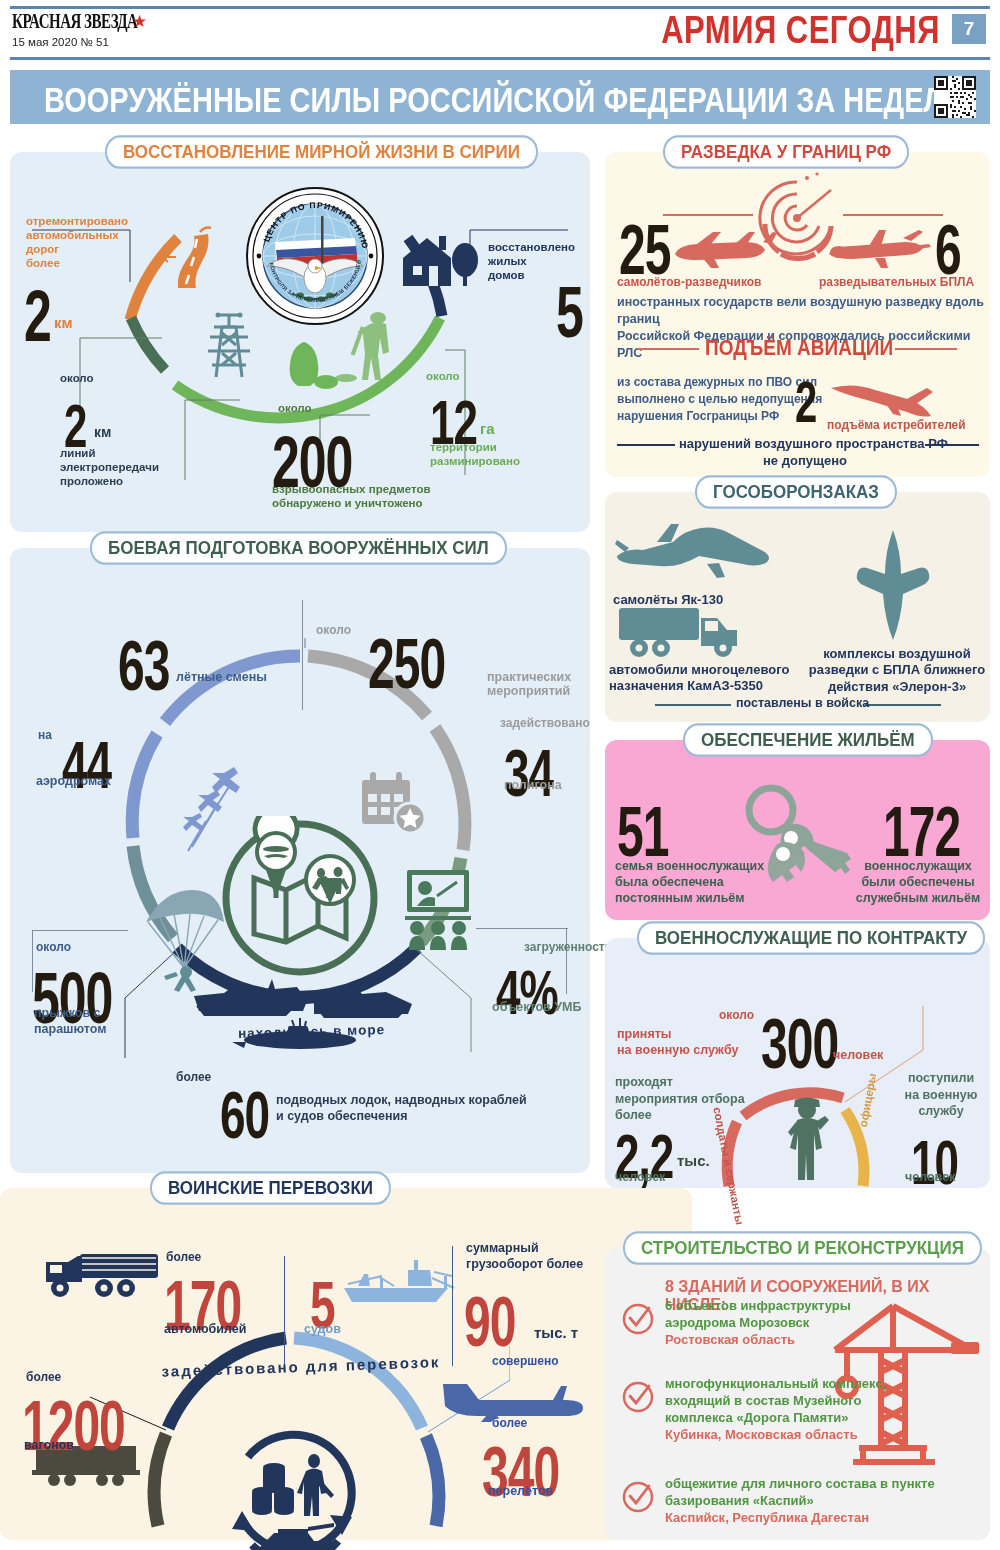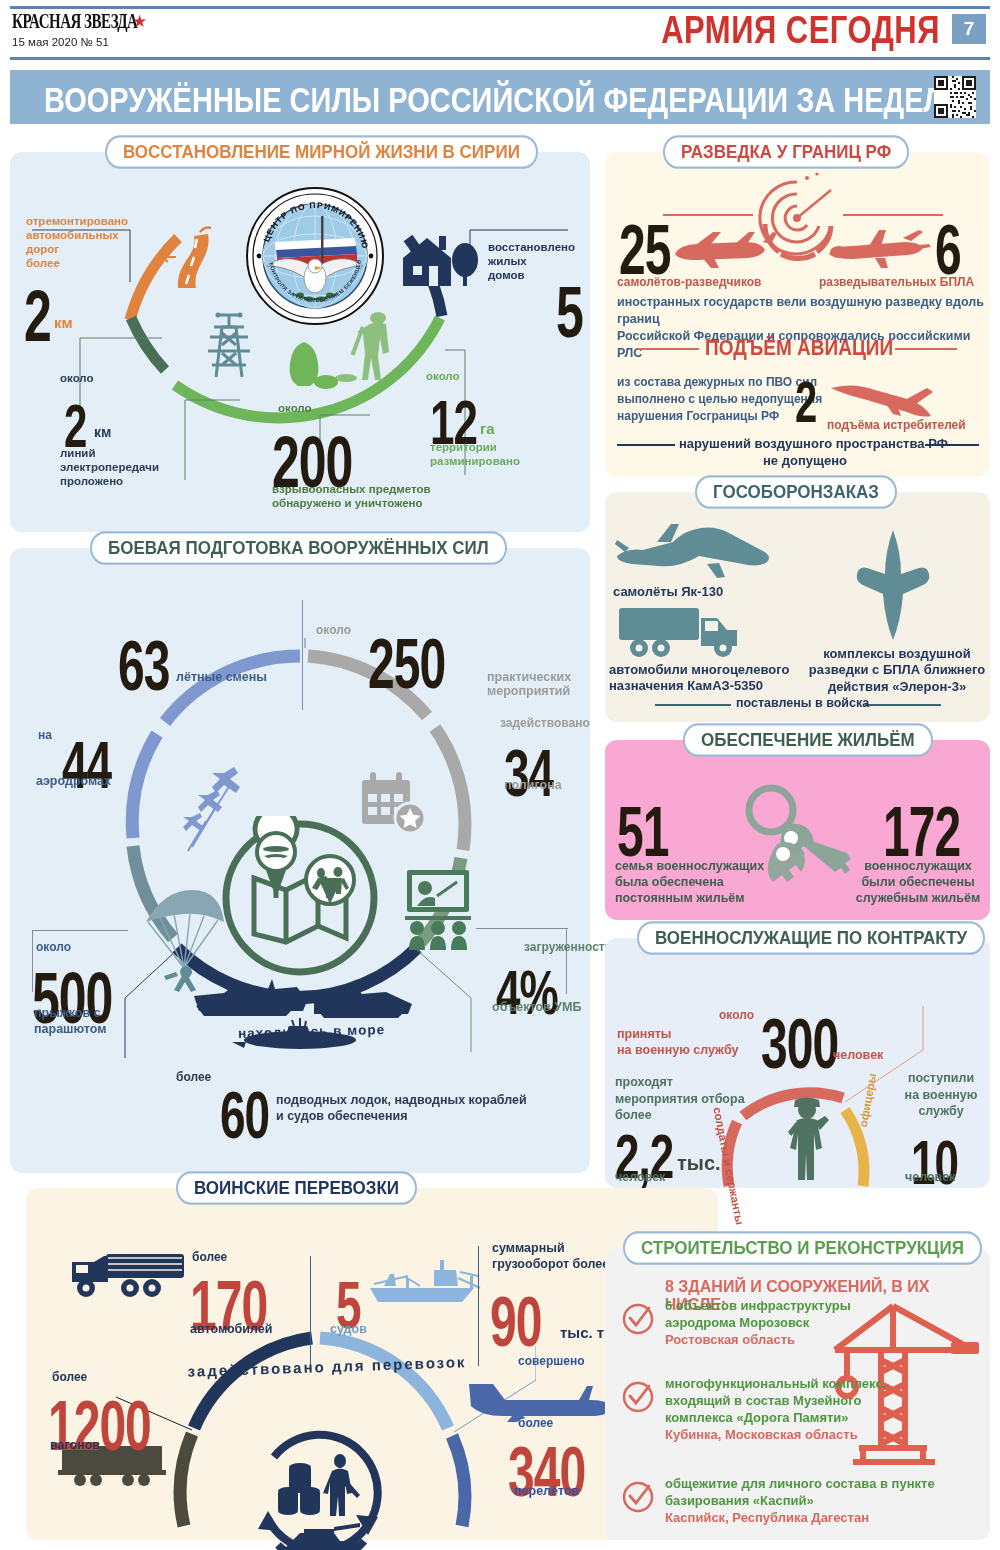--- a/index.html
+++ b/index.html
@@ -40,21 +40,21 @@
 
   .bignum { font-family:"Liberation Sans", sans-serif; font-weight:bold; color:#231a10;
             letter-spacing:-1px; transform:scaleY(1.45); transform-origin:center top; }
   .lbl { font-size:11.5px; line-height:1.22; font-weight:bold; }
 
   
   #syria { left:10px; top:152px; width:580px; height:380px; background:#e4eef7; }
   
   #combat { left:10px; top:548px; width:580px; height:625px; background:#e4eef7; }
   
-  #transport { left:26px; top:1188px; width:692px; height:352px; background:#fbf4e4; }
+  #transport { left:0; top:1188px; width:692px; height:352px; background:#fbf4e4; }
   
   #recon { left:605px; top:152px; width:385px; height:325px; background:#fdf8e8;padding-left:32px; }
   
   #gos { left:605px; top:492px; width:385px; height:230px; background:#f6f1e6; }
   
   #housing { left:605px; top:740px; width:385px; height:180px; background:#f9a8d4; }
   
   #contract { left:605px; top:938px; width:385px; height:250px; background:#e7eef7; }
   
   #constr { left:605px; top:1248px; width:385px; height:292px; background:#f2f2f2; }
@@ -362,21 +362,21 @@
     <div class="p-title" style="left:90px; top:-15px; color:#3e6470;">ГОСОБОРОНЗАКАЗ</div>
 
     <svg class="abs" style="left:8px;top:28px;" width="160" height="62" viewBox="0 0 160 62">
       <g fill="#5f8c95">
         <path d="M4,36 q10,-8 26,-6 l30,-8 q12,-12 28,-14 q14,-2 26,4 l34,18 q12,6 6,12 q-8,6 -24,2 l-44,-8 q-20,12 -40,10 l-26,-2 q-16,-2 -16,-8 z"></path>
         <path d="M44,22 l14,-18 l8,0 l-8,18 z"></path>
         <path d="M16,28 l-12,-8 l-2,4 l10,8 z"></path>
         <path d="M94,44 l10,14 l8,-1 l-6,-14 z"></path>
       </g>
     </svg>
-    <div class="abs" style="left:8px; top:92px; font-size:13px; font-weight:bold; color:#22365c; white-space:pre-line;">самолёты Як-130</div>
+    <div class="abs" style="left:8px; top:100px; font-size:13px; font-weight:bold; color:#22365c; white-space:pre-line;">самолёты Як-130</div>
 
     <svg class="abs" style="left:8px;top:110px;" width="150" height="60" viewBox="0 0 150 60">
       <g fill="#5f8c95">
         <rect x="6" y="6" width="80" height="32" rx="3"></rect>
         <path d="M88,16 l16,0 l10,12 l10,0 l0,16 l-36,0 z"></path>
         <rect x="92" y="19" width="13" height="10" fill="#f6f1e6"></rect>
         <circle cx="26" cy="46" r="9"></circle>
           <circle cx="48" cy="46" r="9"></circle>
           <circle cx="110" cy="46" r="9"></circle>
         <circle cx="26" cy="46" r="3.5" fill="#f6f1e6"></circle>
@@ -614,21 +614,21 @@
     <div class="abs" style="left:12px; top:88px; font-size:12.5px; font-weight:bold; color:#c2564b; line-height:1.3; white-space:pre-line;">приняты
 на военную службу</div>
     <div class="abs" style="left:114px; top:70px; font-size:12px; font-weight:bold; color:#c2564b;">около</div>
     <div class="abs bignum" style="left:156px; top:66px; font-size:48px;">300</div>
     <div class="abs" style="left:228px; top:110px; font-size:12.5px; font-weight:bold; color:#c2564b;">человек</div>
 
     <div class="abs" style="left:10px; top:136px; font-size:12.5px; font-weight:bold; color:#4f7262; line-height:1.32; white-space:pre-line;">проходят
 мероприятия отбора
 более</div>
     <div class="abs bignum" style="left:10px; top:182px; font-size:44px;">2,2</div>
-    <div class="abs" style="left:72px; top:214px; font-size:20px; font-weight:bold; color:#3c4a3f;text-align:right;">тыс.</div>
+    <div class="abs" style="left:72px; top:214px; font-size:15px; font-weight:bold; color:#3c4a3f;text-align:right;">тыс.</div>
     <div class="abs" style="left:10px; top:232px; font-size:12.5px; font-weight:bold; color:#4f7262;">человек</div>
 
     <div class="abs" style="left:290px; top:132px; width:92px; font-size:12.5px; font-weight:bold; color:#4f7262; line-height:1.32; text-align:center; white-space:pre-line;">поступили
 на военную
 службу</div>
     <div class="abs bignum" style="left:306px; top:188px; font-size:44px;">10</div>
     <div class="abs" style="left:300px; top:232px; font-size:12.5px; font-weight:bold; color:#4f7262;">человек</div>
 
     <div class="abs" style="left:118px; top:168px; font-size:11.5px; font-weight:bold; color:#c2564b; transform:rotate(79deg); transform-origin:left top; white-space:nowrap;">солдаты и сержанты</div>
     <div class="abs" style="left:252px; top:188px; font-size:11.5px; font-weight:bold; color:#d79a3e; transform:rotate(-80deg); transform-origin:left top; white-space:nowrap;">офицеры</div>

